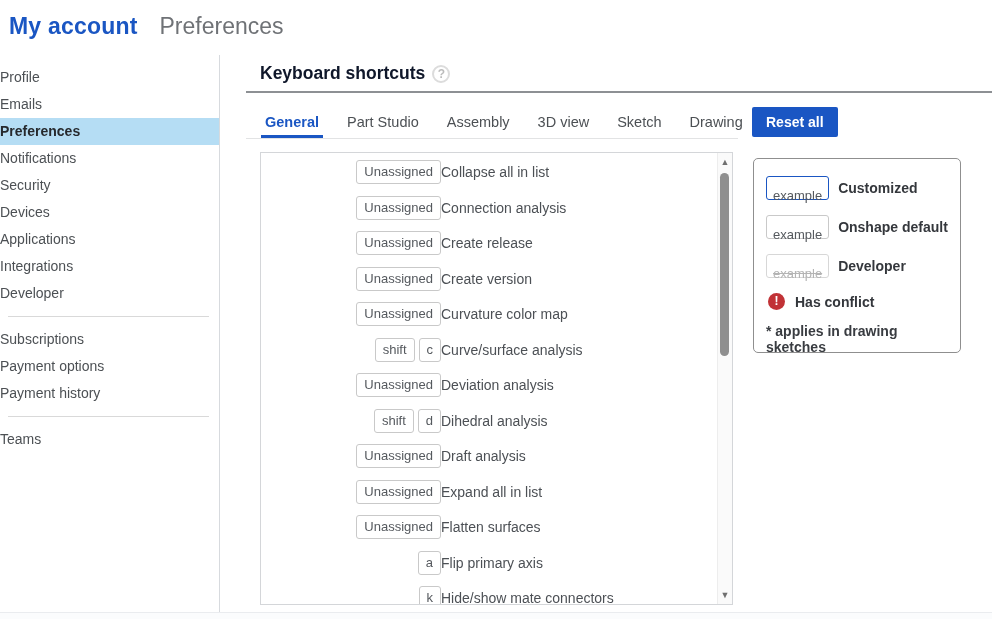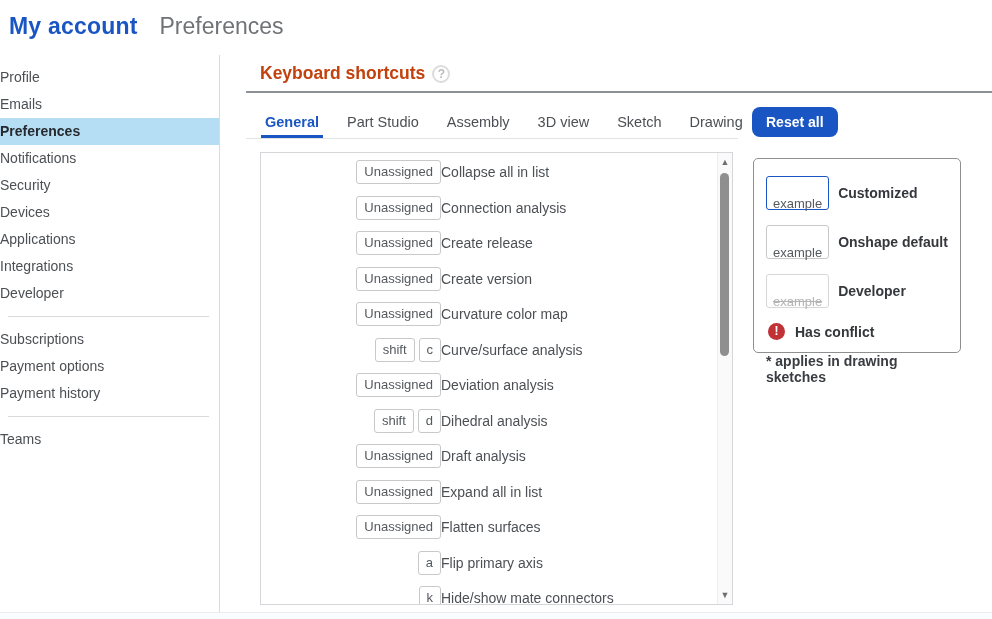--- a/index.html
+++ b/index.html
@@ -15,34 +15,34 @@
   
   .sidebar { position:absolute; left:0; top:55px; width:220px; height:557px;
     border-right:1px solid #d7dade; padding-top:9px; }
   .side-item { height:27px; line-height:27px; font-size:14px;
     color:#4c5054; cursor:pointer; }
   .side-item.active { background:#b5ddf4; font-weight:bold; color:#26292d; }
   .side-div { border-top:1px solid #d9d9d9; margin:9px 10px 9px 8px; }
 
   
   .main-title-row { position:absolute; left:260px; top:63px; display:flex; align-items:center; }
-  .main-title { font-size:17.5px; font-weight:bold; color:#c2410c; }
+  .main-title { font-size:17.5px; font-weight:bold; color:#0f172a; }
   .help-icon { width:18px; height:18px; border:2px solid #dcdcdc; border-radius:50%;
     color:#bcbcbc; font-size:12px; font-weight:bold; text-align:center; line-height:15px;
     margin-left:7px; cursor:pointer; }
   .title-rule { position:absolute; left:246px; top:91px; right:0; height:2px; background:#8d9094; }
 
   
   .tabbar { position:absolute; left:246px; top:108px; width:492px; height:31px;
     border-bottom:1px solid #e2e3e4; display:flex; }
   .tab { font-size:14.5px; color:#4c5054; line-height:29px; padding:0 4px;
     margin-left:15px; margin-right:5px; cursor:pointer; white-space:nowrap; }
   .tab.active { color:#1a56c3; font-weight:bold; border-bottom:3px solid #1a56c3; }
   .reset-btn { position:absolute; left:752px; top:107px; height:30px; padding:0 14px;
-    background:#1a56c3; border:none; border-radius:8px; color:#fff; font-size:14px;
+    background:#1a56c3; border:none; border-radius:2px; color:#fff; font-size:14px;
     font-weight:bold; font-family:"Liberation Sans",sans-serif; cursor:pointer; }
 
   
   .shortcut-list { position:absolute; left:260px; top:152px; width:473px; height:453px;
     border:1px solid #d4d6d9; overflow:hidden; padding-top:7px; background:#fff; }
   .srow { display:flex; height:24px; margin-bottom:11.5px; align-items:center; }
   .keys-cell { width:180px; display:flex; justify-content:flex-end; gap:4px; }
   .key { display:inline-block; height:24px; line-height:22px; padding:0 7px;
     border:1px solid #c9c9c9; border-radius:3px; font-size:13px; color:#55595e;
     background:#fff; cursor:pointer; white-space:nowrap; }
@@ -54,21 +54,21 @@
   .sb-arrow { position:absolute; left:0; width:14px; text-align:center; font-size:9px;
     color:#6f6f6f; cursor:pointer; line-height:14px; }
   .sb-up { top:2px; } .sb-down { bottom:2px; }
   .sb-thumb { position:absolute; left:2px; top:20px; width:9px; height:183px;
     background:#8f8f8f; border-radius:5px; cursor:pointer; }
 
   
   .legend { position:absolute; left:753px; top:158px; width:208px; height:195px;
     border:1px solid #8f8f8f; border-radius:5px; padding:17px 12px 0 12px; background:#fff; }
   .leg-row { display:flex; align-items:center; margin-bottom:15px; }
-  .leg-key { display:inline-block; height:24px; line-height:22px; padding:16px 6px;
+  .leg-key { display:inline-block; height:24px; line-height:22px; padding:8px 6px;
     border:1px solid #c9c9c9; border-radius:3px; font-size:13px; color:#55595e; }
   .leg-key.customized { border-color:#1a56c3; }
   .leg-key.disabled { border-color:#d7d7d7; color:#b4b4b4; text-decoration:line-through; }
   .leg-label { font-size:14px; font-weight:bold; color:#34373c; margin-left:9px; }
   .conflict-icon { width:17px; height:17px; border-radius:50%; background:#c13236;
     color:#fff; font-size:12px; font-weight:bold; text-align:center; line-height:17px;
     margin-left:2px; }
   .conflict-label { margin-left:10px; }
   .leg-note { font-size:14px; font-weight:600; color:#393c41; margin-top:-2px; }
 

